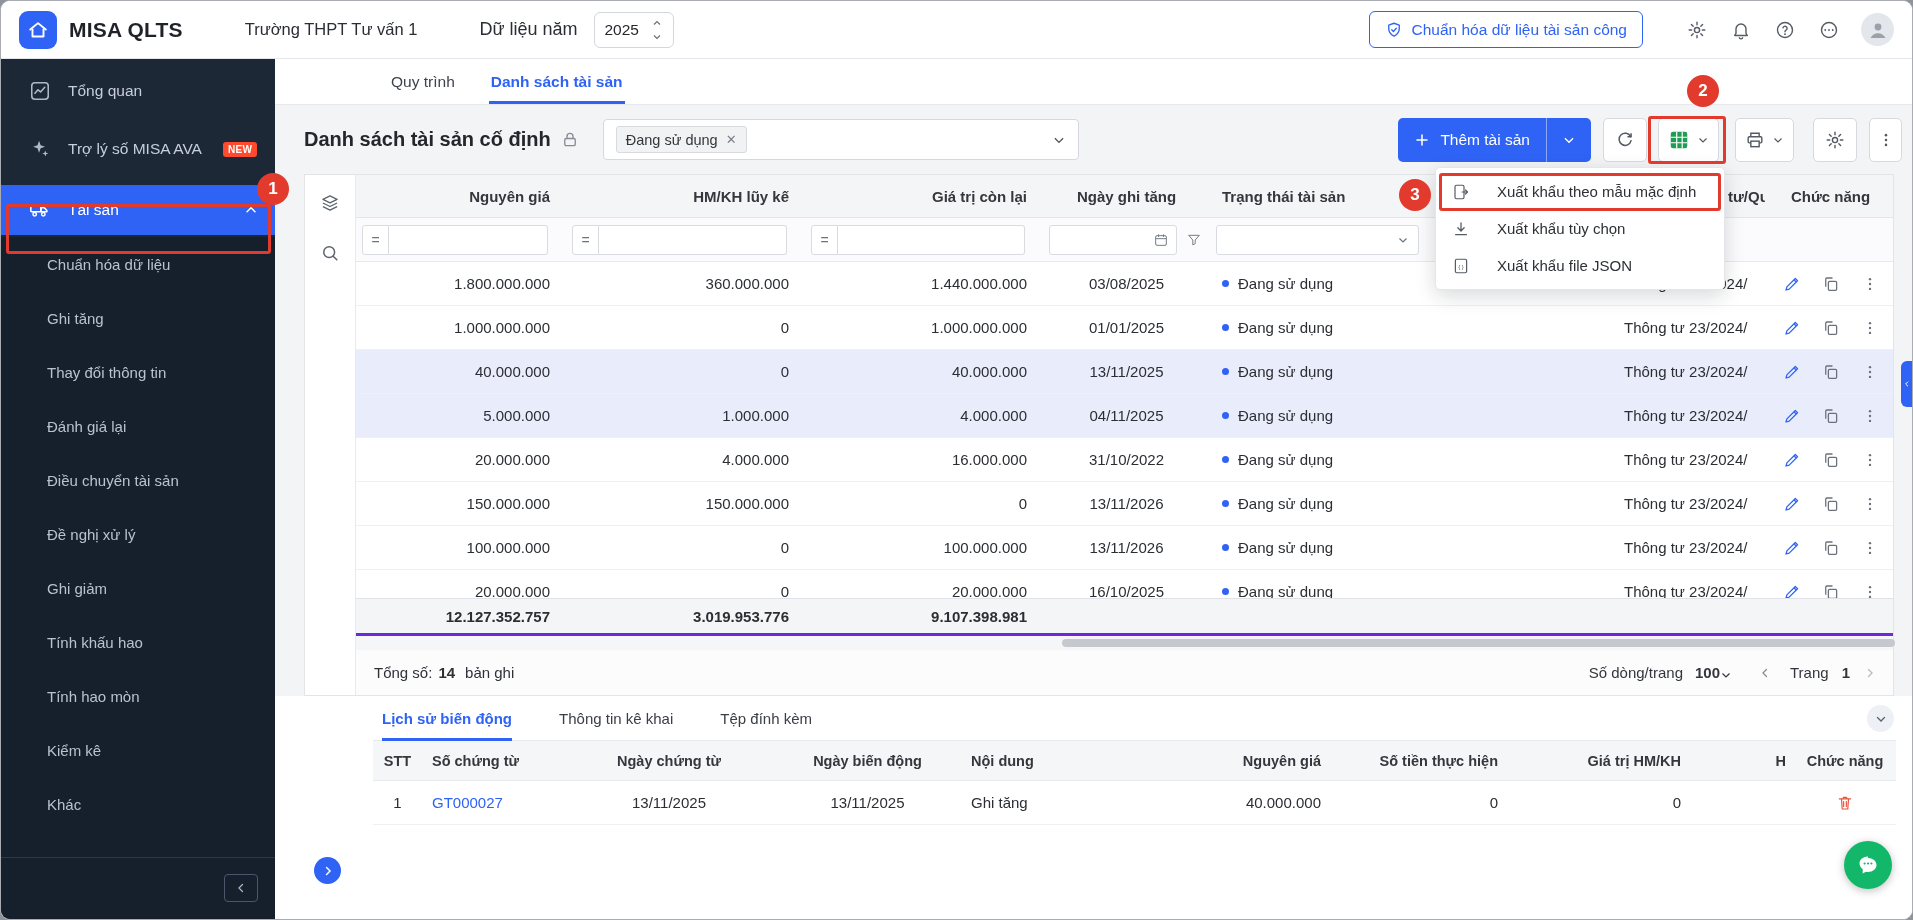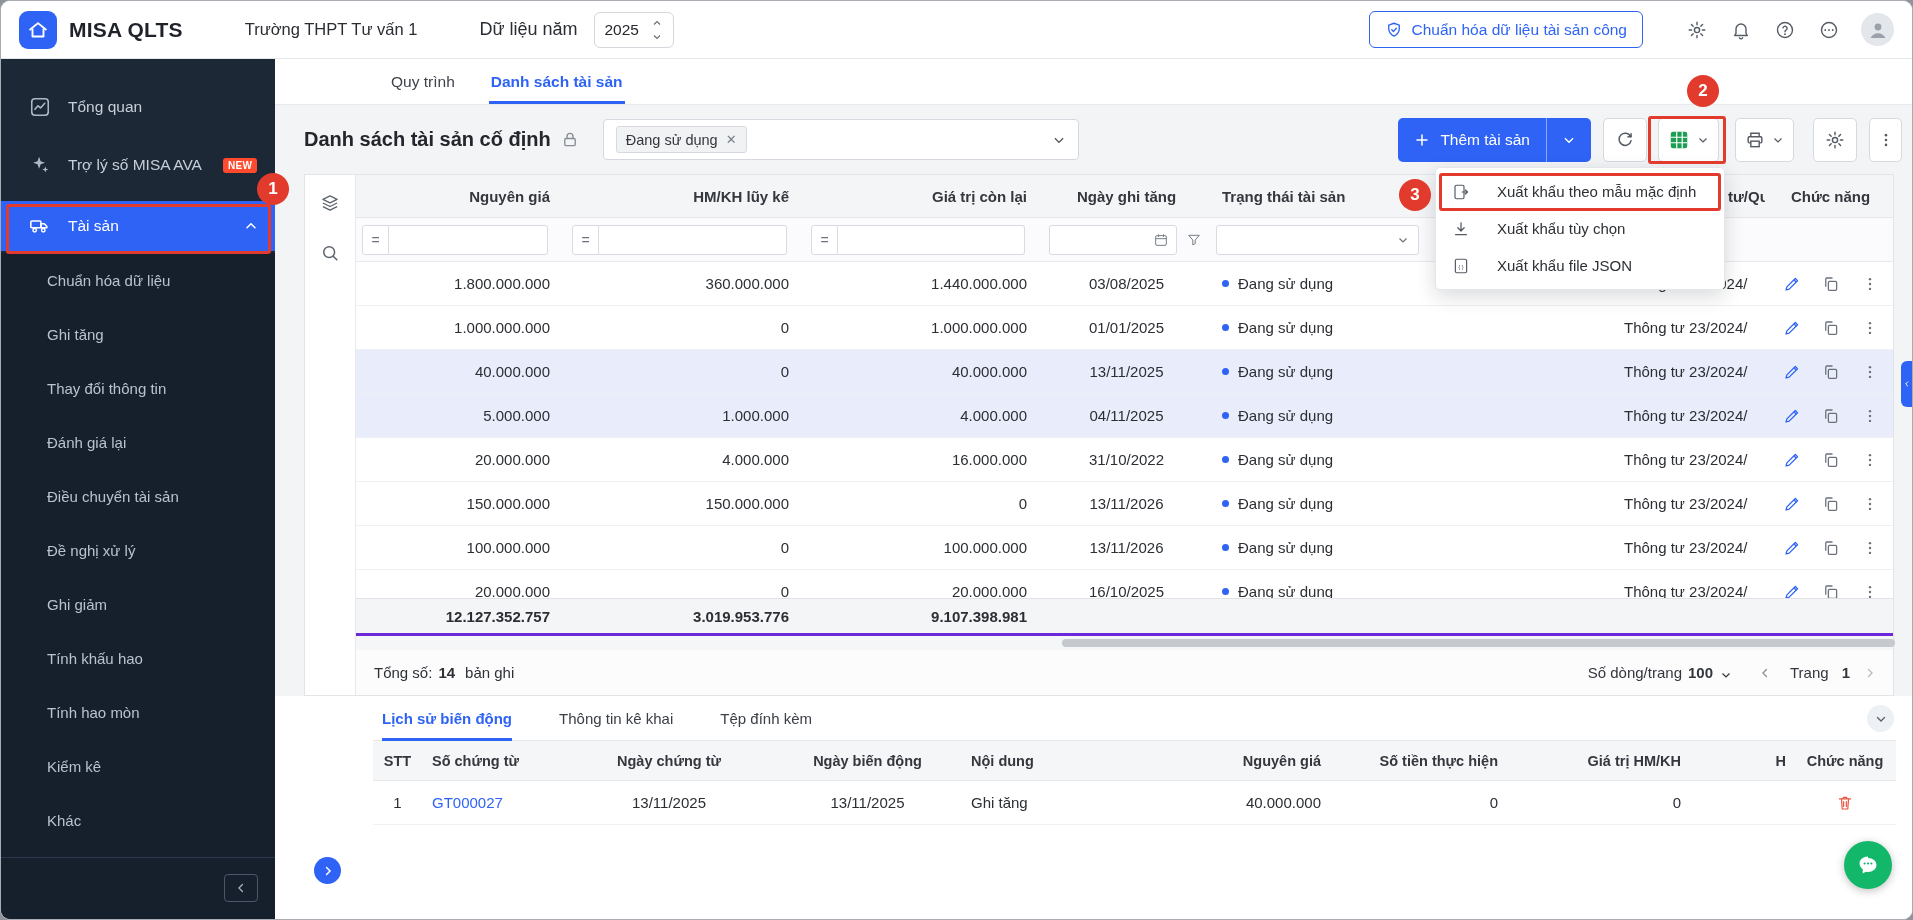--- a/index.html
+++ b/index.html
@@ -15,21 +15,21 @@
 .orgname{margin-left:62px;font-size:16.5px;color:#2a2d33}
 .yearlabel{margin-left:62px;font-size:18px;color:#2a2d33}
 .yearbox{margin-left:16px;height:36px;border:1px solid #d4d7dc;border-radius:6px;background:#fff;display:flex;align-items:center;padding:0 10px;gap:12px;font-size:15.5px;color:#26282d}
 .spin{display:flex;flex-direction:column;gap:2px;color:#6a7079}
 .tbright{margin-left:auto;display:flex;align-items:center}
 .normbtn{height:37px;border:1px solid #2e63f5;border-radius:6px;background:#fff;color:#2e63f5;display:flex;align-items:center;gap:9px;padding:0 15px;font-size:15.5px;margin-right:22px;cursor:pointer;font-family:inherit}
 .tbico{width:24px;margin-left:20px;color:#565c65;display:flex;justify-content:center;cursor:pointer}
 .avatar{width:33px;height:33px;border-radius:50%;background:#e3e6ea;margin-left:20px;display:flex;align-items:center;justify-content:center;overflow:hidden;cursor:pointer}
 
 
-.sidebar{position:absolute;left:0;top:56px;bottom:0;width:274px;background:#1c2836;z-index:10;display:flex;flex-direction:column}
+.sidebar{position:absolute;left:0;top:40px;bottom:0;width:274px;background:#1c2836;z-index:10;display:flex;flex-direction:column}
 .stop{padding-top:26px}
 .sitem{height:48px;display:flex;align-items:center;padding:0 16px 0 28px;color:#c7cfda;font-size:15.5px;gap:17px;cursor:pointer;position:relative}
 .sitem .sic{width:22px;display:flex;color:#aeb9c6;flex:none}
 .sitem.active{background:#2e63f5;color:#fff;height:50px}
 .sitem.active .sic{color:#fff}
 .gap10{height:10px}.gap12{height:12px}
 .badge{background:#ff4a2e;color:#fff;font-size:10px;font-weight:bold;padding:2px 5px;border-radius:3px;margin-left:4px;letter-spacing:.3px}
 .chevup{margin-left:auto;color:#fff}
 .subnav{flex:1;background:#16202d;margin-top:2px}
 .subitem{height:54px;display:flex;align-items:center;padding-left:46px;color:#b9c3cf;font-size:15px;cursor:pointer}
@@ -81,21 +81,21 @@
 .finput{flex:1;min-width:0;height:30px;border:1px solid #d8dbe0;border-left:none;border-radius:0 3px 3px 0;background:#fff;outline:none;font-family:inherit;font-size:14px;padding:0 6px}
 .fdate{flex:1;min-width:0;height:30px;border:1px solid #d8dbe0;border-radius:3px;background:#fff;display:flex;align-items:center;justify-content:flex-end;padding-right:7px;color:#767d87;cursor:text}
 .funnel{margin-left:9px;color:#767d87;cursor:pointer}
 .fselect{flex:1;min-width:0;height:30px;border:1px solid #d8dbe0;border-radius:3px;background:#fff;display:flex;align-items:center;justify-content:flex-end;padding-right:9px;color:#6c7380;cursor:pointer}
 .totals{height:38px;background:#f4f5f7;border-top:1px solid #e0e2e7;border-bottom:3px solid #6d28d9;align-items:center;font-weight:bold;font-size:15px;color:#2b2e33}
 .hscroll{height:14px;background:#f5f6f8;position:relative}
 .hthumb{position:absolute;top:3px;height:8px;border-radius:4px;background:#c5c8cd;left:706px;width:833px;cursor:pointer}
 .tfooter{flex:1;display:flex;align-items:center;padding:0 16px 0 18px;font-size:15px;color:#2e3136;background:#fcfcfd}
 .bold{font-weight:bold}
 .fright{margin-left:auto;display:flex;align-items:center;color:#33373d}
-.ppbox{display:flex;align-items:flex-end;gap:7px;margin-left:6px;cursor:pointer;font-weight:bold}
+.ppbox{display:flex;align-items:flex-end;margin-left:12px;cursor:pointer;font-weight:bold}
 .pgchev{color:#878d96;margin-left:26px;cursor:pointer}
 .pgchev2{color:#b6bac1;margin-left:13px;cursor:pointer}
 .pglabel{margin-left:18px}
 .pgnum{margin-left:13px;font-weight:bold}
 
 
 .bottomsec{height:225px;background:#fff;padding-left:98px;padding-right:18px}
 .detail{width:1523px;position:relative}
 .dtabs{height:45px;display:flex;gap:47px;padding-left:9px;border-bottom:1px solid #e7e9ec;position:relative}
 .dtab{font-size:15px;color:#3b4047;display:flex;align-items:center;position:relative;cursor:pointer}

